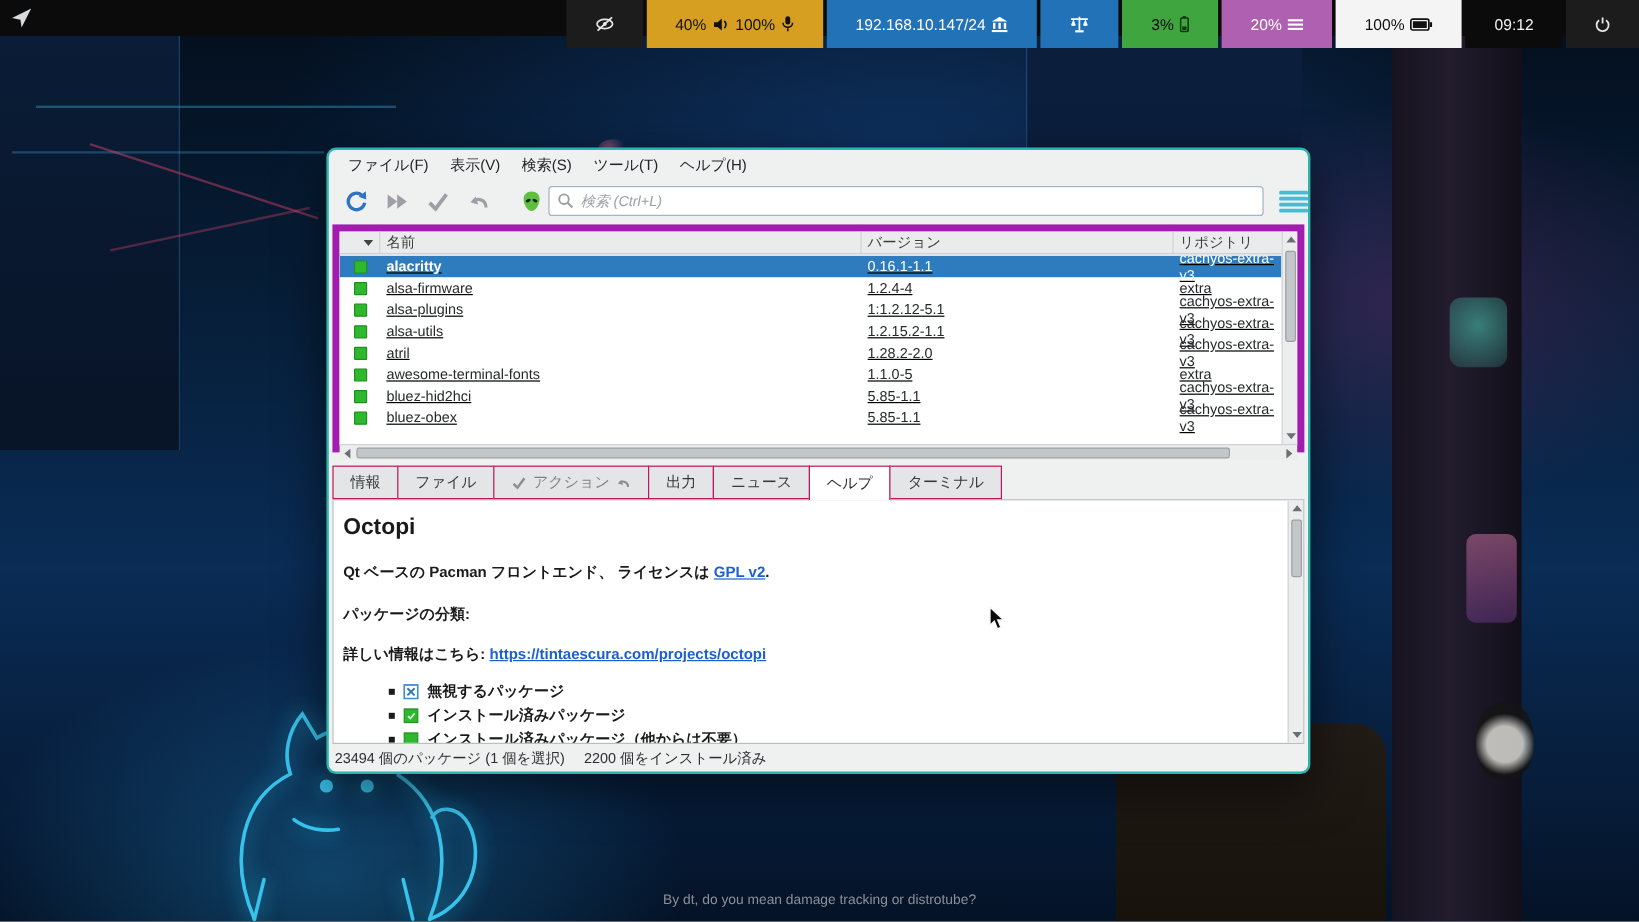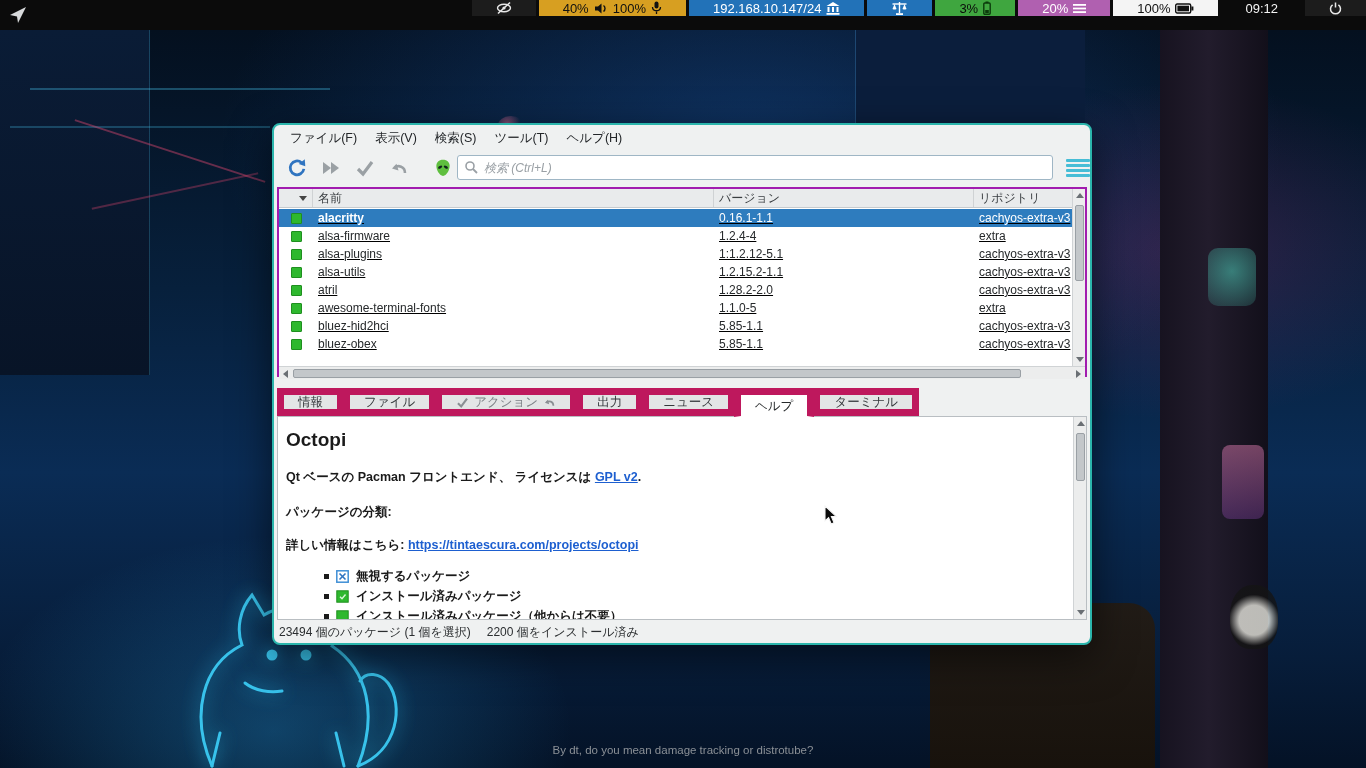--- a/index.html
+++ b/index.html
@@ -5,21 +5,21 @@
   * { margin:0; padding:0; box-sizing:border-box; }
   html,body { width:1366px; height:768px; overflow:hidden;
     font-family:"Liberation Sans","DejaVu Sans",sans-serif; }
   #screen { position:relative; width:1366px; height:768px; background:#04101f; overflow:hidden; }
 
   
   .topbar { position:absolute; left:0; top:0; width:1366px; height:30px; background:#0b0b0b;
     display:flex; align-items:center; z-index:6; }
   .tb-left { padding-left:9px; display:flex; align-items:center; }
   .tb-right { margin-left:auto; display:flex; align-items:stretch; height:30px; gap:3px; }
-  .blk { display:flex; align-items:center; gap:5px; padding:0 24px; font-size:13px; height:16px; }
+  .blk { display:flex; align-items:center; gap:5px; padding:0 24px; font-size:13px; height:40px; }
   .blk-dark { background:#1c1c1c; color:#e8e8e8; }
   .blk-yellow { background:#d79f21; color:#111; }
   .blk-blue { background:#2272b8; color:#fff; }
   .blk-green { background:#3fa63f; color:#0b0b0b; }
   .blk-purple { background:#b060b0; color:#fff; }
   .blk-white { background:#f4f4f4; color:#111; }
   .blk-time { background:#0b0b0b; color:#f4f4f4; }
   .blk svg { display:block; }
 
   
@@ -70,21 +70,21 @@
     background:#fff; padding:0 6px 0 26px; font-size:12px; color:#333;
     font-family:"Liberation Sans","DejaVu Sans",sans-serif; outline:none; }
   .searchwrap input::placeholder { color:#9aa0a5; font-style:italic; }
   .mag { position:absolute; left:7px; top:5px; }
   .hamburger { position:absolute; left:792px; top:8px; width:24px; height:18px;
     display:flex; flex-direction:column; justify-content:space-between; cursor:pointer; }
   .hamburger i { display:block; height:2.5px; background:#46bdd6; border-radius:1px; }
 
   
   .tablewrap { position:absolute; left:3px; top:62px; width:810px; height:190px; background:#fff;
-    border:2px solid #a21caf; }
+    border:6px solid #a21caf; }
   .thead { position:absolute; left:0; top:0; right:13px; height:19px; background:#e9ebec;
     display:flex; font-size:12px; color:#3a3e41; border-bottom:1px solid #c7cbce; }
   .th { display:flex; align-items:center; padding-left:5px; border-right:1px solid #cfd2d4; }
   .th-icon { width:34px; justify-content:flex-end; padding-right:3px; }
   .th-name { width:401px; } .th-ver { width:260px; } .th-repo { flex:1; border-right:none; }
   .sort-tri { width:0; height:0; border-left:4px solid transparent; border-right:4px solid transparent;
     border-top:5px solid #444; margin-right:2px; }
   .tbody { position:absolute; left:0; top:20px; right:13px; height:157px; overflow:hidden; background:#fff;text-decoration:underline; }
   .trow { display:flex; height:18px; align-items:center; font-size:12px; color:#26292b; }
   .trow.selected { background:#2e7cbe; color:#fff; }
@@ -102,21 +102,21 @@
   .tri-up { width:0;height:0;border-left:4px solid transparent;border-right:4px solid transparent;border-bottom:5px solid #6a6f74; }
   .tri-dn { width:0;height:0;border-left:4px solid transparent;border-right:4px solid transparent;border-top:5px solid #6a6f74; }
   .tri-lf { width:0;height:0;border-top:4px solid transparent;border-bottom:4px solid transparent;border-right:5px solid #6a6f74; }
   .tri-rt { width:0;height:0;border-top:4px solid transparent;border-bottom:4px solid transparent;border-left:5px solid #6a6f74; }
   .vthumb { position:absolute; left:2px; width:9px; background:#c3c7ca; border:1px solid #9aa0a5; border-radius:2px; }
   .hthumb { position:absolute; top:2px; height:9px; background:#c3c7ca; border:1px solid #9aa0a5; border-radius:2px; }
 
   
   .tabbar { position:absolute; left:3px; top:263px; display:flex; z-index:3; }
   .tab { height:28px; line-height:26px; padding:0 14px; font-size:12.5px; color:#35393c;
-    background:#e3e5e6; border:7px solid #be185d; margin-right:-1px; display:flex; align-items:center; gap:5px;
+    background:#e3e5e6; border:1px solid #be185d; margin-right:-1px; display:flex; align-items:center; gap:5px;
     cursor:pointer; }
   .tab.active { background:#fff; height:29px; z-index:4; color:#26292b; border-bottom:1px solid #fff; }
   .tab.dim { color:#7e8388; }
 
   
   .helppane { position:absolute; left:3px; top:291px; width:810px; height:204px; background:#fff;
     border:1px solid #b9bec2; overflow:hidden; }
   .helpbody { position:absolute; left:0; top:0; right:13px; bottom:0; overflow:hidden; padding:12px 10px 0 8px;
     color:#1a1a1a; }
   .helpbody h1 { font-size:19px; font-weight:bold; margin-bottom:4px; }

